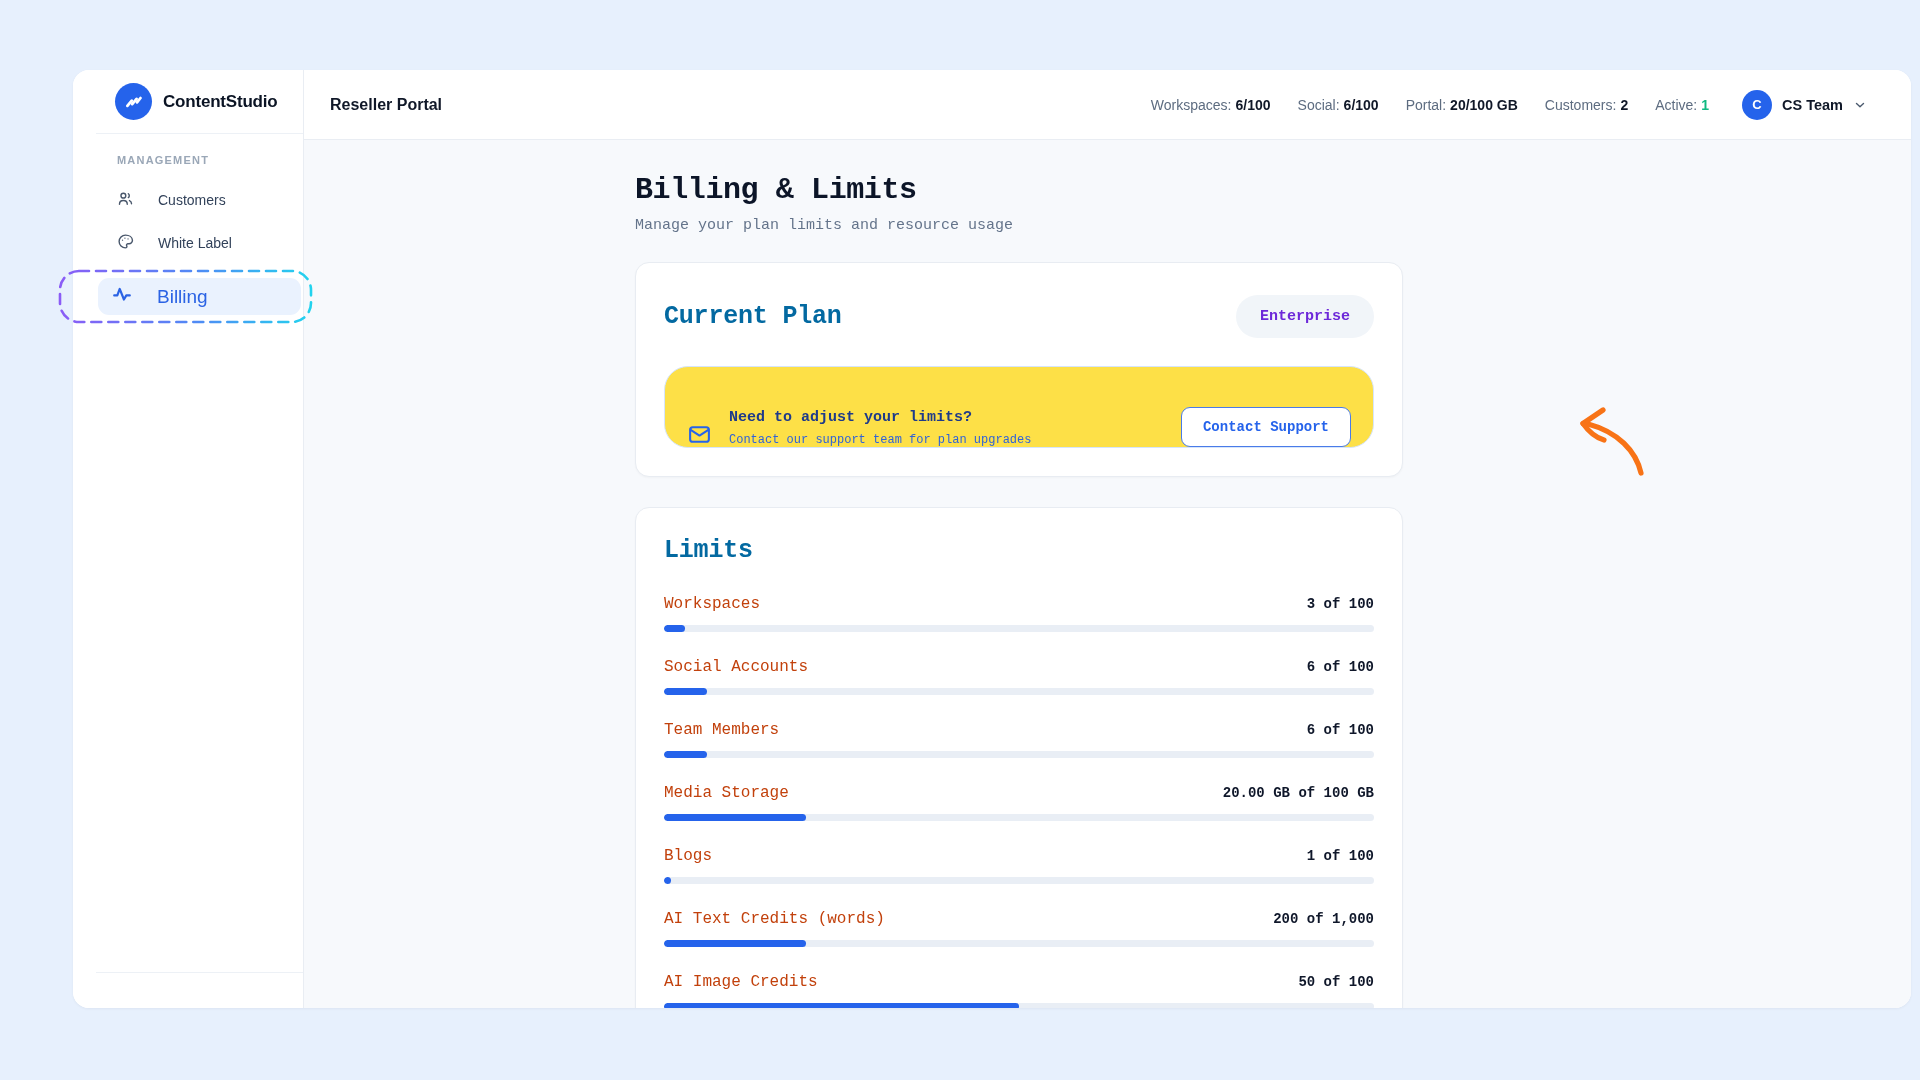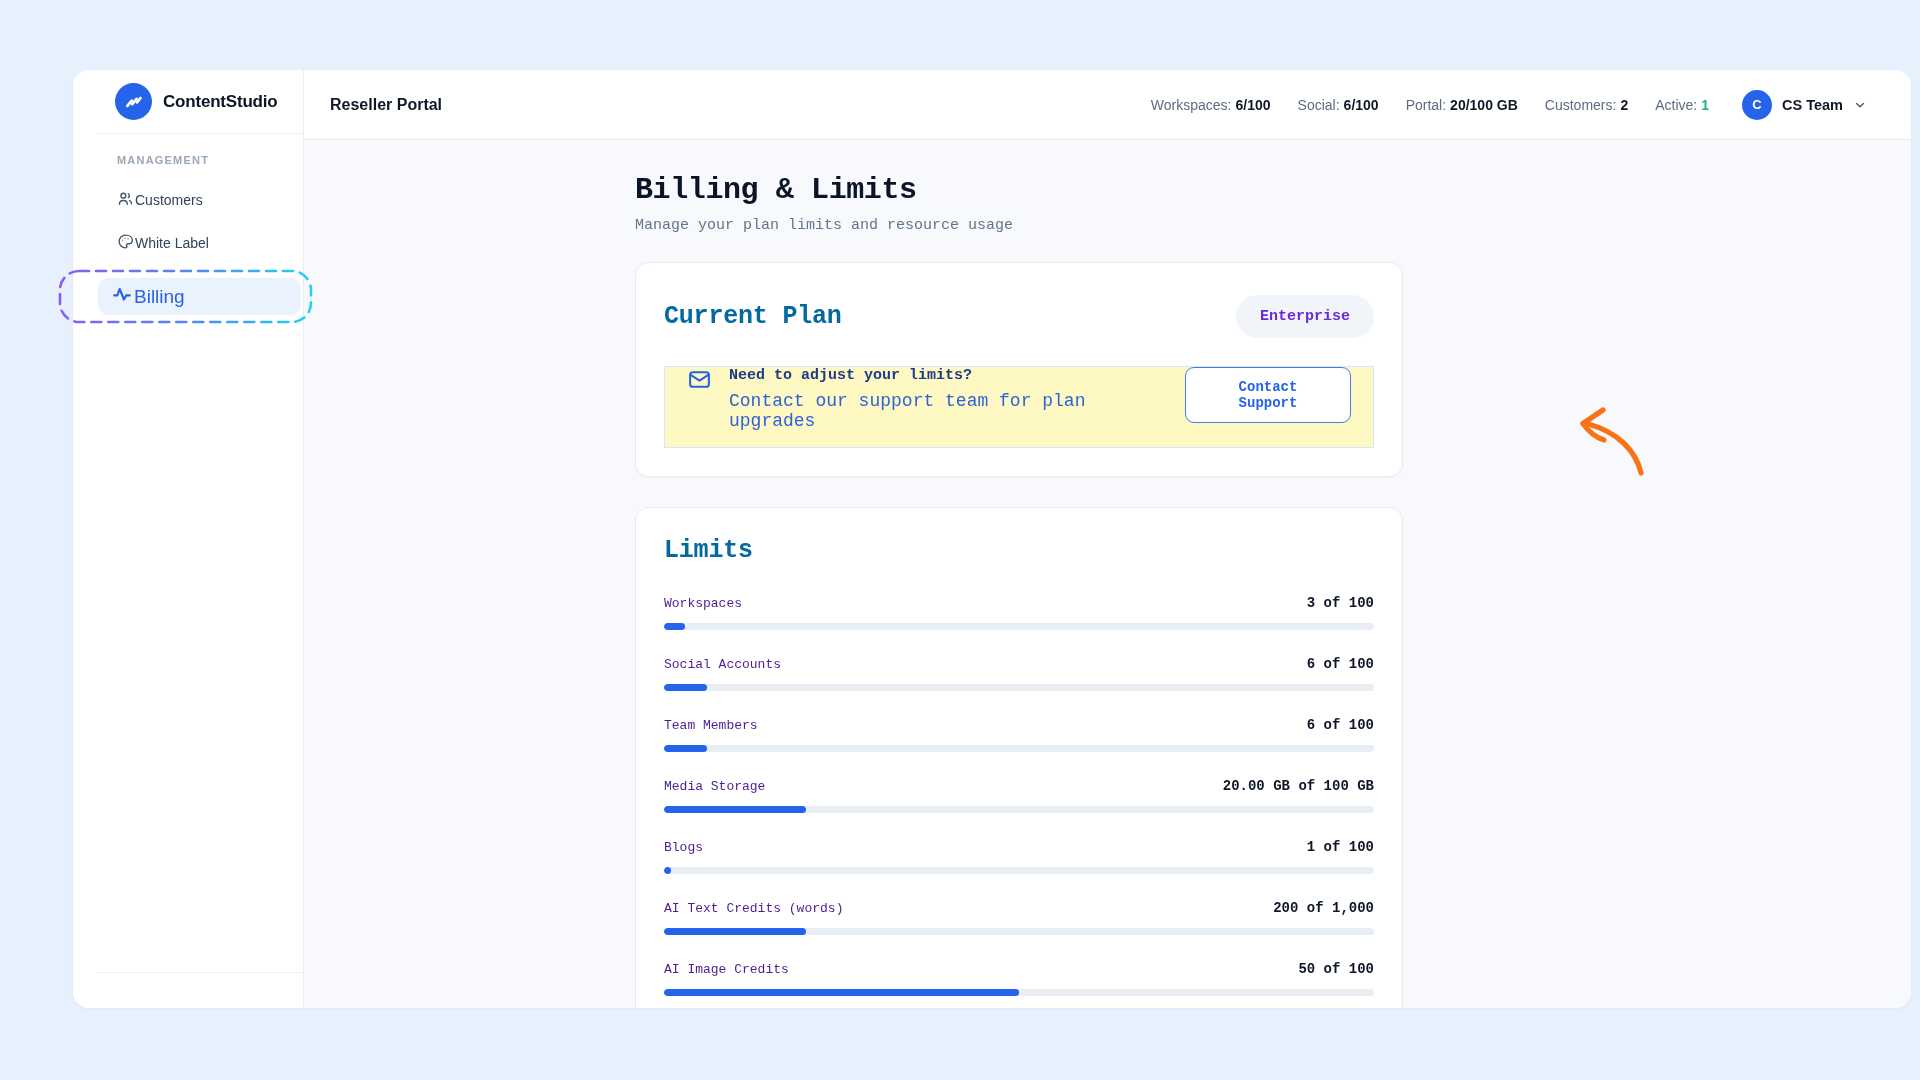--- a/index.html
+++ b/index.html
@@ -43,21 +43,21 @@
     flex:0 0 auto;
   }
   .brand { font-size:17px; font-weight:700; color:#0b1424; letter-spacing:-.2px; }
 
   .sidebar-body { flex:1; padding:20px 12px 0 12px; }
   .section-label {
     font-size:11px; font-weight:700; letter-spacing:1.2px;
     color:#9aa7b7; padding:0 9px; margin-bottom:15px;
   }
   .nav-item {
-    display:flex; align-items:center; gap:1px;
+    display:flex; align-items:center; gap:24px;
     height:38px; padding:0 9px;
     font-size:14px; color:#32425a;
     border-radius:8px; cursor:pointer;
   }
   .nav-item + .nav-item { margin-top:5px; }
   .nav-item svg { flex:0 0 auto; }
   .nav-item.active {
     margin:16px -10px 0 -10px;
     height:37px; padding:0 13px;
     background:#eaf2fe;
@@ -111,45 +111,45 @@
   .plan-head { display:flex; align-items:center; justify-content:space-between; height:50px; }
   .card-title { font-size:25px; font-weight:700; color:#0369a1; letter-spacing:-.2px; }
   .badge {
     background:#f1f5f9; color:#6d28d9;
     font-size:15px; font-weight:600;
     padding:13px 24px; border-radius:999px;
   }
 
   .banner {
     margin-top:25px;
-    background:#fef9c3;
+    background:#fde047;
     border:1px solid #d6e5fb;
-    border-radius:0;
+    border-radius:24px;
     padding:0 22px;
     height:82px;
-    display:flex; align-items:flex-start; gap:17px;
+    display:flex; align-items:flex-end; gap:17px;
   }
   .banner-title { font-size:15px; font-weight:700; color:#1e3a8a; }
-  .banner-sub { font-size:18px; color:#2e62d9; margin-top:7px; }
+  .banner-sub { font-size:12px; color:#2e62d9; margin-top:7px; }
   .btn-outline {
     margin-left:auto;
     background:#fff;
     border:1.5px solid #4a7be8;
     color:#2563eb;
     font-size:14px; font-weight:600;
     padding:11px 21px;
     border-radius:9px;
     cursor:pointer;
     font-family:inherit;
   }
 
   .limits-rows { margin-top:30px; }
   .limit-row { margin-bottom:26px; }
   .limit-line { display:flex; align-items:baseline; justify-content:space-between; }
-  .limit-label { font-size:13px; font-weight:500; color:#4c1d95; }
+  .limit-label { font-size:16px; font-weight:500; color:#c2410c; }
   .limit-value { font-size:14px; font-weight:700; color:#0f172a; }
   .track {
     margin-top:12px; height:7px; border-radius:6px;
     background:#e9eef5; overflow:hidden;
   }
   .fill { height:100%; border-radius:6px; background:#2563eb; }
 
   
   .overlay { position:absolute; left:0; top:0; width:1920px; height:1080px; pointer-events:none; }
 </style>

